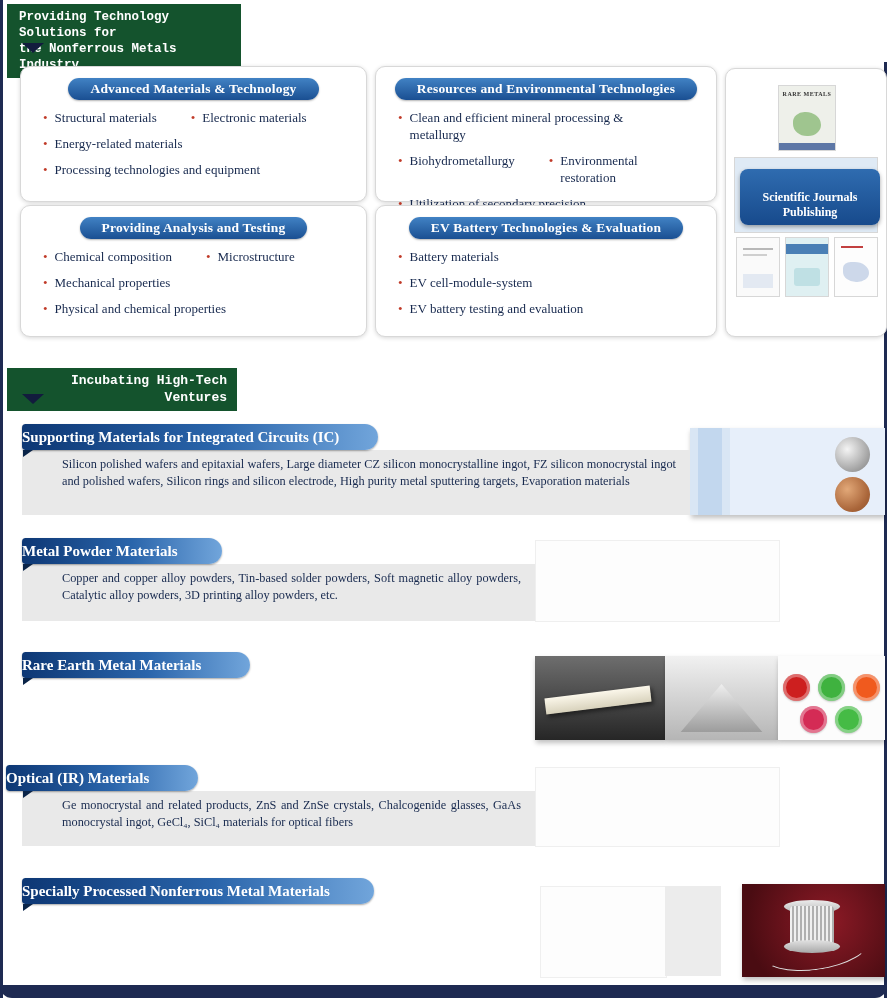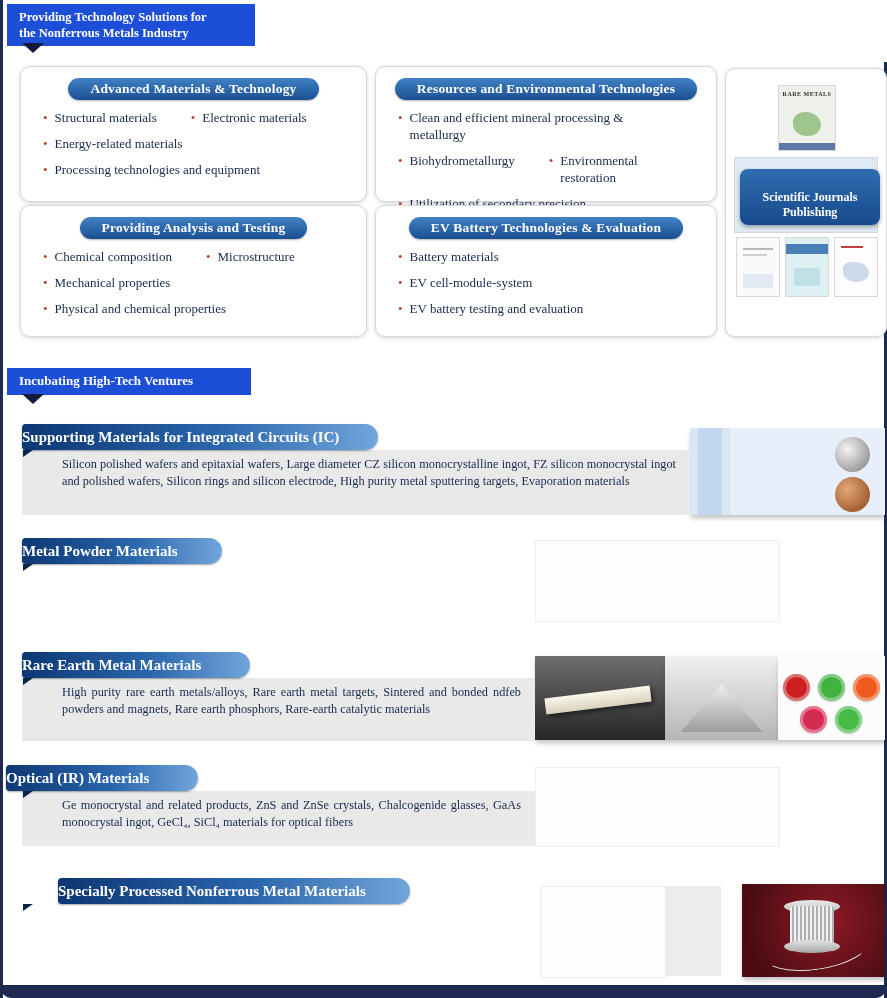--- a/index.html
+++ b/index.html
@@ -2,21 +2,21 @@
 <html><head>
 <meta charset="utf-8">
 <style>
   html,body{margin:0;padding:0;background:#ffffff;}
   .page{position:relative;width:887px;height:998px;background:#fff;overflow:hidden;
         font-family:"Liberation Serif","DejaVu Serif",serif;color:#17294e;}
   .abs{position:absolute;}
   .edge{background:#1e2a52;}
 
   
-  .ribbon{background:#1d4ed8;color:#fff;font-weight:bold;padding:5px 24px 5px 12px;}
+  .ribbon{background:#14532d;color:#fff;font-weight:bold;padding:5px 10px 5px 12px;font-family:Liberation Mono, monospace;}
   .ribbon .rl{display:block;font-size:12.5px;line-height:1.28;}
   .tail{width:0;height:0;border-left:11px solid transparent;border-right:11px solid transparent;
         border-top:10px solid #121b3d;}
 
   
   .card{background:#fff;border:1px solid #d8d8d8;border-radius:10px;box-shadow:0 1px 4px rgba(0,0,0,.16);}
   .pill{margin:11px auto 8px;width:fit-content;padding:3px 22px;border-radius:15px;
         background:linear-gradient(180deg,#4182c4 0%,#1a4f92 100%);color:#fff;font-size:13.5px;
         font-weight:bold;letter-spacing:.2px;box-shadow:0 1px 2px rgba(0,0,0,.3);white-space:nowrap;}
   .rows{padding:2px 14px 0 22px;}
@@ -195,21 +195,21 @@
       <div class="abs" style="left:0;top:6px;width:100%;height:10px;background:#4a7fb5;"></div>
       <div class="abs" style="left:8px;top:30px;width:26px;height:18px;background:#bfe0e4;border-radius:3px;"></div>
     </div>
     <div class="abs cover" style="left:108px;top:168px;width:42px;height:58px;background:#fdfdfd;">
       <div class="abs" style="left:6px;top:8px;width:22px;height:2px;background:#c24040;"></div>
       <div class="abs" style="left:8px;top:24px;width:26px;height:20px;background:#cdd8ea;border-radius:30% 55% 45% 50%;"></div>
     </div>
   </div>
 
   <div class="abs ribbon" style="left:7px;top:368px;width:208px;">
-    <span class="rl" style="font-size:13px;">Incubating High-Tech Ventures</span>
+    <span class="rl" style="font-size:13px;text-align:right;">Incubating High-Tech Ventures</span>
   </div>
   <div class="abs tail" style="left:22px;top:394px;"></div>
 
   <div class="abs band" style="left:22px;top:424px;width:356px;">
     <span class="band-title">Supporting Materials for Integrated Circuits (IC)</span>
   </div>
   <div class="abs fold" style="left:23px;top:450px;"></div>
   <div class="abs graybox" style="left:22px;top:450px;width:668px;height:65px;">
     <p>Silicon polished wafers and epitaxial wafers, Large diameter CZ silicon monocrystalline ingot, FZ silicon monocrystal ingot and polished wafers, Silicon rings and silicon electrode, High purity metal sputtering targets, Evaporation materials</p>
   </div>
@@ -217,29 +217,29 @@
     <div class="abs" style="left:8px;top:0;width:24px;height:87px;background:#c2d7ee;"></div>
     <div class="abs" style="left:40px;top:0;width:155px;height:87px;background:#e7effa;"></div>
     <div class="abs" style="left:145px;top:9px;width:35px;height:35px;border-radius:50%;background:radial-gradient(circle at 35% 35%,#f4f4f4,#a6a6a6 65%,#7c7c7c);"></div>
     <div class="abs" style="left:145px;top:49px;width:35px;height:35px;border-radius:50%;background:radial-gradient(circle at 35% 35%,#e2a878,#aa663a 65%,#8a4f2a);"></div>
   </div>
 
   <div class="abs band" style="left:22px;top:538px;width:200px;">
     <span class="band-title">Metal Powder Materials</span>
   </div>
   <div class="abs fold" style="left:23px;top:564px;"></div>
+  <div class="abs graybox" style="left:22px;top:564px;width:513px;height:57px;">
+    <p>Copper and copper alloy powders, Tin-based solder powders, Soft magnetic alloy powders, Catalytic alloy powders, 3D printing alloy powders, etc.</p>
+  </div>
   <div class="abs whitebox" style="left:535px;top:540px;width:243px;height:80px;"></div>
 
   <div class="abs band" style="left:22px;top:652px;width:228px;">
     <span class="band-title">Rare Earth Metal Materials</span>
   </div>
   <div class="abs fold" style="left:23px;top:678px;"></div>
-  <div class="abs graybox" style="left:22px;top:678px;width:513px;height:63px;">
-    <p>High purity rare earth metals/alloys, Rare earth metal targets, Sintered and bonded ndfeb powders and magnets, Rare earth phosphors, Rare-earth catalytic materials</p>
-  </div>
   <div class="abs photo" style="left:535px;top:656px;width:130px;height:84px;background:linear-gradient(180deg,#6e6e6e,#262626);">
     <div class="abs" style="left:10px;top:36px;width:106px;height:16px;background:linear-gradient(180deg,#fbf7ea,#d8d2bc);transform:rotate(-7deg);box-shadow:2px 3px 4px rgba(0,0,0,.5);"></div>
   </div>
   <div class="abs photo" style="left:665px;top:656px;width:113px;height:84px;background:linear-gradient(180deg,#f1f1f1,#b5b5b5);">
     <div class="abs" style="left:14px;bottom:8px;width:85px;height:50px;background:linear-gradient(180deg,#f2f2f2,#9c9c9c);clip-path:polygon(50% 4%,98% 100%,2% 100%);"></div>
   </div>
   <div class="abs photo" style="left:778px;top:656px;width:107px;height:84px;background:#fcfcfc;">
     <span class="abs" style="left:5px;top:18px;width:27px;height:27px;border-radius:50%;background:#cd1f1f;box-shadow:inset 0 0 0 3px rgba(255,255,255,.35),0 1px 2px rgba(0,0,0,.2);"></span>
     <span class="abs" style="left:40px;top:18px;width:27px;height:27px;border-radius:50%;background:#3fb23f;box-shadow:inset 0 0 0 3px rgba(255,255,255,.35),0 1px 2px rgba(0,0,0,.2);"></span>
     <span class="abs" style="left:75px;top:18px;width:27px;height:27px;border-radius:50%;background:#f05a1e;box-shadow:inset 0 0 0 3px rgba(255,255,255,.35),0 1px 2px rgba(0,0,0,.2);"></span>
@@ -249,21 +249,21 @@
 
   <div class="abs band" style="left:6px;top:765px;width:192px;">
     <span class="band-title">Optical (IR) Materials</span>
   </div>
   <div class="abs fold" style="left:23px;top:791px;"></div>
   <div class="abs graybox" style="left:22px;top:791px;width:513px;height:55px;">
     <p>Ge monocrystal and related products, ZnS and ZnSe crystals, Chalcogenide glasses, GaAs monocrystal ingot, GeCl₄, SiCl₄ materials for optical fibers</p>
   </div>
   <div class="abs whitebox" style="left:535px;top:767px;width:243px;height:78px;"></div>
 
-  <div class="abs band" style="left:22px;top:878px;width:352px;margin-left:36px;">
+  <div class="abs band" style="left:22px;top:878px;width:352px;">
     <span class="band-title">Specially Processed Nonferrous Metal Materials</span>
   </div>
   <div class="abs fold" style="left:23px;top:904px;"></div>
   <div class="abs whitebox" style="left:540px;top:886px;width:125px;height:90px;"></div>
   <div class="abs" style="left:665px;top:886px;width:56px;height:90px;background:#ececec;"></div>
   <div class="abs photo" style="left:742px;top:884px;width:143px;height:93px;background:radial-gradient(circle at 60% 40%,#8d1a26,#4a0c12 80%);">
     <div class="abs" style="left:42px;top:16px;width:56px;height:13px;border-radius:50%;background:linear-gradient(180deg,#ececec,#b9b9b9);"></div>
     <div class="abs" style="left:48px;top:22px;width:44px;height:40px;border-radius:4px;background:repeating-linear-gradient(90deg,#f0f0f0 0 2px,#b0b0b0 2px 4px);"></div>
     <div class="abs" style="left:42px;top:56px;width:56px;height:13px;border-radius:50%;background:linear-gradient(180deg,#e2e2e2,#a8a8a8);"></div>
     <div class="abs" style="left:18px;top:40px;width:108px;height:44px;border:1px solid transparent;border-bottom-color:#ddd;border-radius:50%;transform:rotate(-8deg);"></div>

